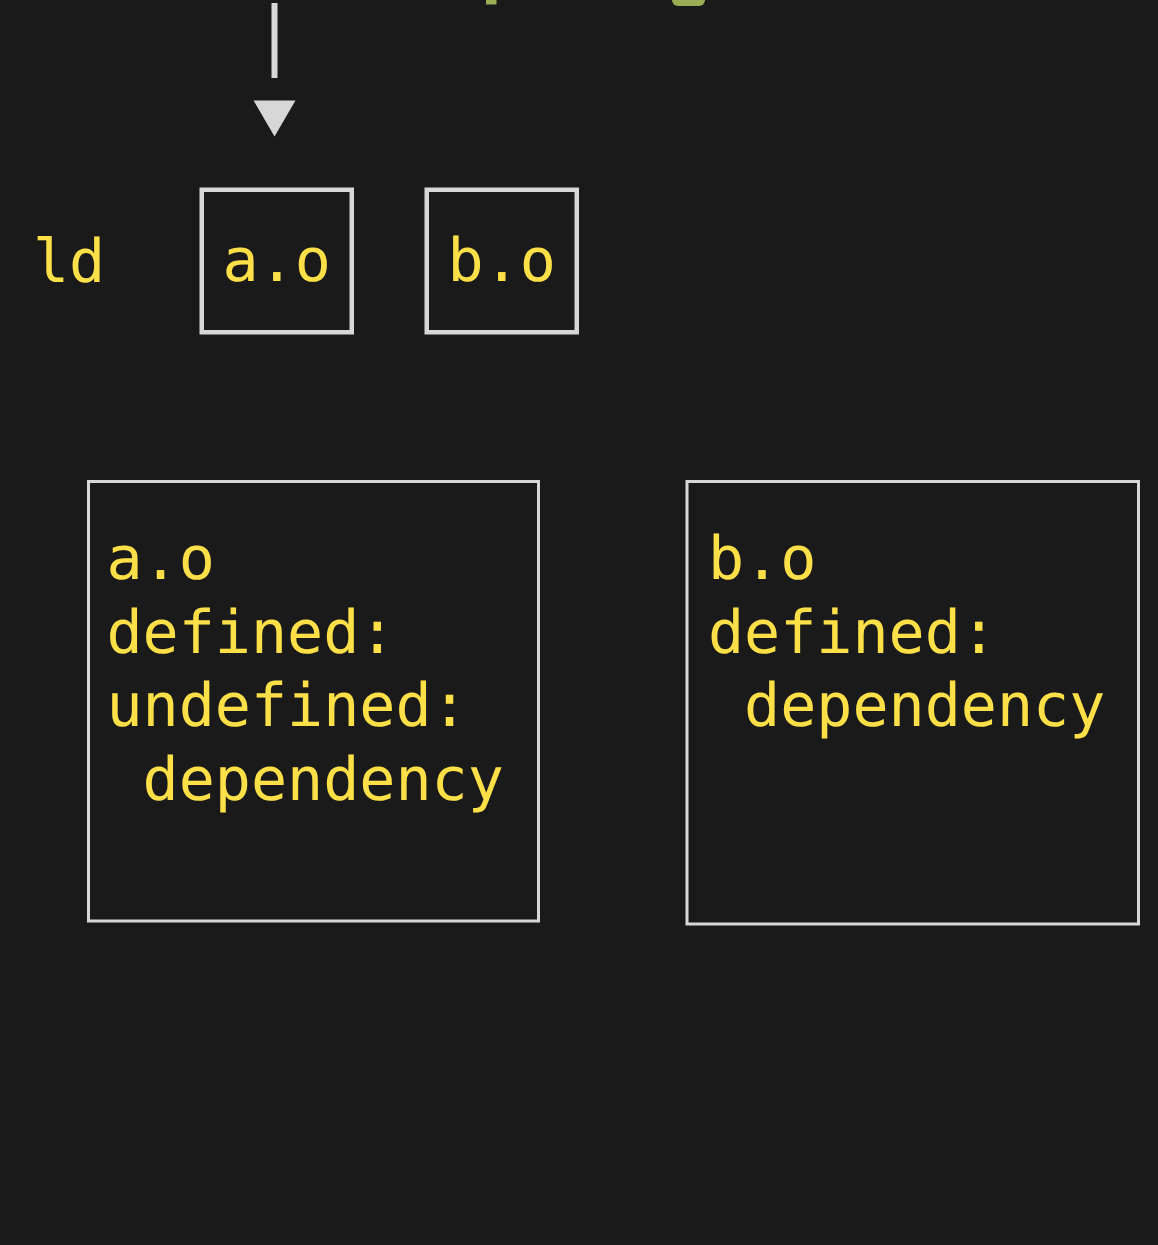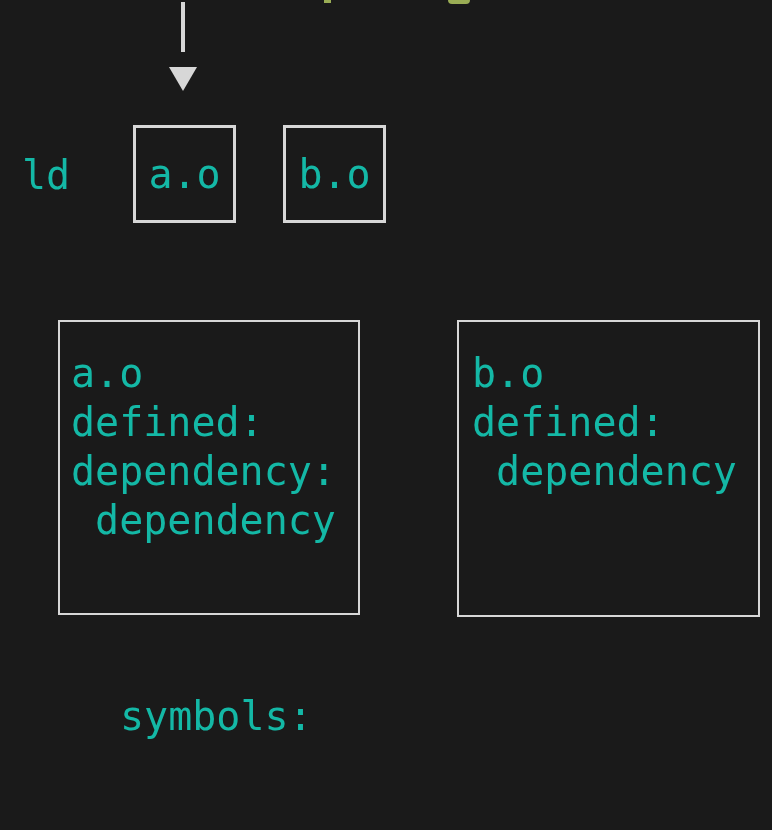--- a/index.html
+++ b/index.html
@@ -9,21 +9,21 @@
   }
   .canvas {
     position: relative;
     width: 772px;
     height: 830px;
     background: #1a1a1a;
     overflow: hidden;
     font-family: "DejaVu Sans Mono", monospace;
     font-size: 40px;
     line-height: 49px;
-    color: #14b8a6;
+    color: #fde047;
   }
   
   .frag { position: absolute; background: #9aad55; }
   .frag1 { left: 324px; top: 0; width: 7px; height: 3px; }
   .frag2 { left: 448px; top: 0; width: 22px; height: 4px; border-radius: 0 0 11px 11px; }
 
   
   .arrow-line {
     position: absolute;
     left: 181px; top: 2px;
@@ -93,25 +93,24 @@
   <div class="objbox obj-a">
     <span>a.o</span>
   </div>
   <div class="objbox obj-b">
     <span>b.o</span>
   </div>
 
   <div class="symbox sym-a">
     <div class="line">a.o</div>
     <div class="line">defined:</div>
-    <div class="line">dependency:</div>
+    <div class="line">undefined:</div>
     <div class="line"> dependency</div>
   </div>
 
   <div class="symbox sym-b">
     <div class="line">b.o</div>
     <div class="line">defined:</div>
     <div class="line"> dependency</div>
   </div>
 
-  <div class="symbols-label">symbols:</div>
 
 </div>
 
 </body></html>

